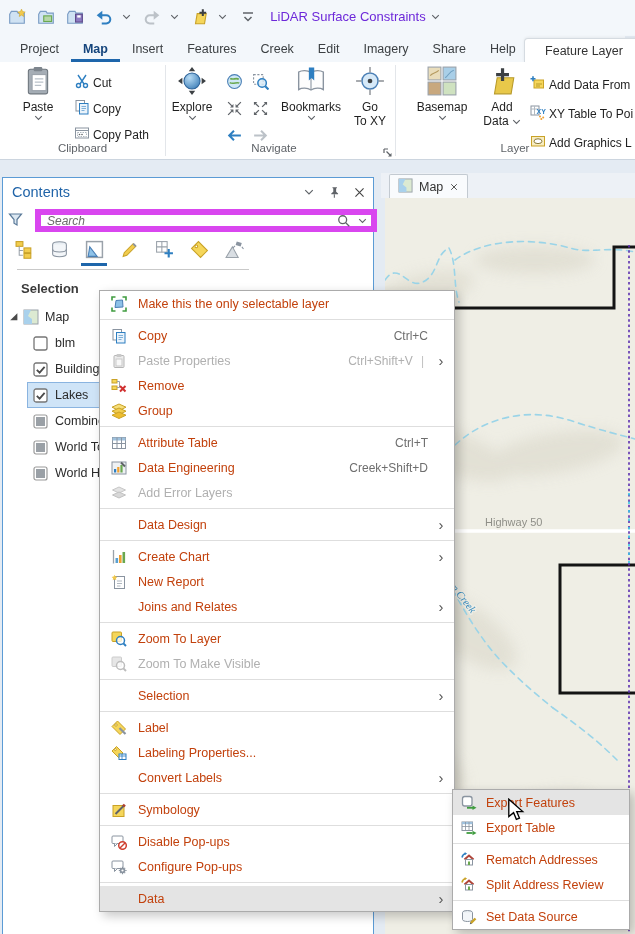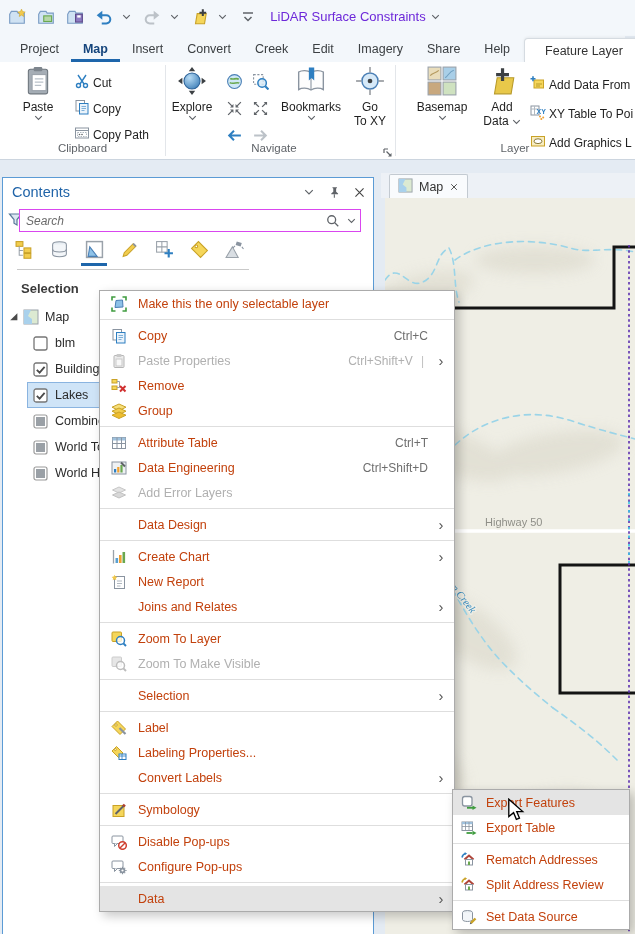--- a/index.html
+++ b/index.html
@@ -37,21 +37,21 @@
   .grouplbl{position:absolute;top:80px;height:14px;font-size:11.5px;color:#5f6368;text-align:center;}
   .launcher{position:absolute;left:382px;top:82px;width:12px;height:12px;}
 
   
   .contents-pane{position:absolute;left:2px;top:177px;width:372px;height:757px;background:#fff;
     border:1px solid #5b9bd5;border-bottom:none;z-index:10;}
   .cp-title{position:absolute;left:9px;top:6px;font-size:14.5px;color:#1f63a8;}
   .cp-hicons{position:absolute;right:6px;top:6px;display:flex;gap:9px;align-items:center;}
   .cp-hicons span{display:flex;width:16px;height:16px;align-items:center;justify-content:center;}
   .cp-filter{position:absolute;left:5px;top:34px;width:16px;height:16px;}
-  .cp-search{position:absolute;left:16px;top:31px;width:342px;height:23px;border:1px solid #d946ef;
+  .cp-search{position:absolute;left:32px;top:31px;width:342px;height:23px;border:6px solid #d946ef;
     background:#fff;display:flex;align-items:center;}
   .cp-search input{flex:1;border:none;outline:none;font-size:12px;padding:0 6px;
     font-family:"Liberation Sans",sans-serif;color:#333;background:transparent;}
   .cp-search input::placeholder{font-style:italic;color:#6a6a6a;}
   .cp-search .sic{width:18px;display:flex;justify-content:center;}
   .cp-tabs{position:absolute;left:8px;top:62px;display:flex;gap:9px;}
   .cp-tab{width:26px;height:26px;display:flex;align-items:center;justify-content:center;
     border-bottom:3px solid transparent;}
   .cp-tab.active{border-bottom:3px solid #1e66ab;}
   .cp-divider{position:absolute;left:14px;top:91px;width:232px;height:1px;background:#c9c9c9;}
@@ -163,21 +163,21 @@
     <svg width="9" height="6" viewBox="0 0 16 11">
         <path d="M2 2l6 6 6-6" fill="none" stroke="#5f6368" stroke-width="2"></path>
       </svg>
   </div>
 </div>
 
 <div class="ribbon-tabs" id="ribbonTabs">
     <div class="rtab">Project</div>
     <div class="rtab active">Map</div>
     <div class="rtab">Insert</div>
-    <div class="rtab">Convert</div>
+    <div class="rtab">Features</div>
     <div class="rtab">Creek</div>
     <div class="rtab">Edit</div>
     <div class="rtab">Imagery</div>
     <div class="rtab">Share</div>
     <div class="rtab">Help</div>
   </div>
 <div class="ctx-tab">
     <span>Feature Layer</span>
   </div>
 
@@ -649,21 +649,21 @@
       <span class="ic">
         <svg width="16" height="16" viewBox="0 0 16 16">
           <rect x="1" y="2" width="14" height="12" fill="#eef1f4" stroke="#8a94a0"></rect>
           <rect x="3" y="9" width="2.2" height="3.5" fill="#2e7fc1"></rect>
           <rect x="6.2" y="7" width="2.2" height="5.5" fill="#f0a030"></rect>
           <rect x="9.4" y="5" width="2.2" height="7.5" fill="#6aa84f"></rect>
           <path d="M10 2.5l4 4" stroke="#5f6368" stroke-width="2"></path>
         </svg>
       </span>
       <span class="lbl">Data Engineering</span>
-      <span class="sc">Ctrl+Shift+D</span>
+      <span class="sc">Creek+Shift+D</span>
       <span class="arr"></span>
     </div>
     <div class="mi dis">
       <span class="ic">
         <svg width="16" height="16" viewBox="0 0 16 16">
           <polygon points="8,2 14.5,5 8,8 1.5,5" fill="#e3e3e3" stroke="#c6c6c6"></polygon>
           <polygon points="8,7 14.5,10 8,13 1.5,10" fill="#d8d8d8" stroke="#c0c0c0"></polygon>
         </svg>
       </span>
       <span class="lbl">Add Error Layers</span>

